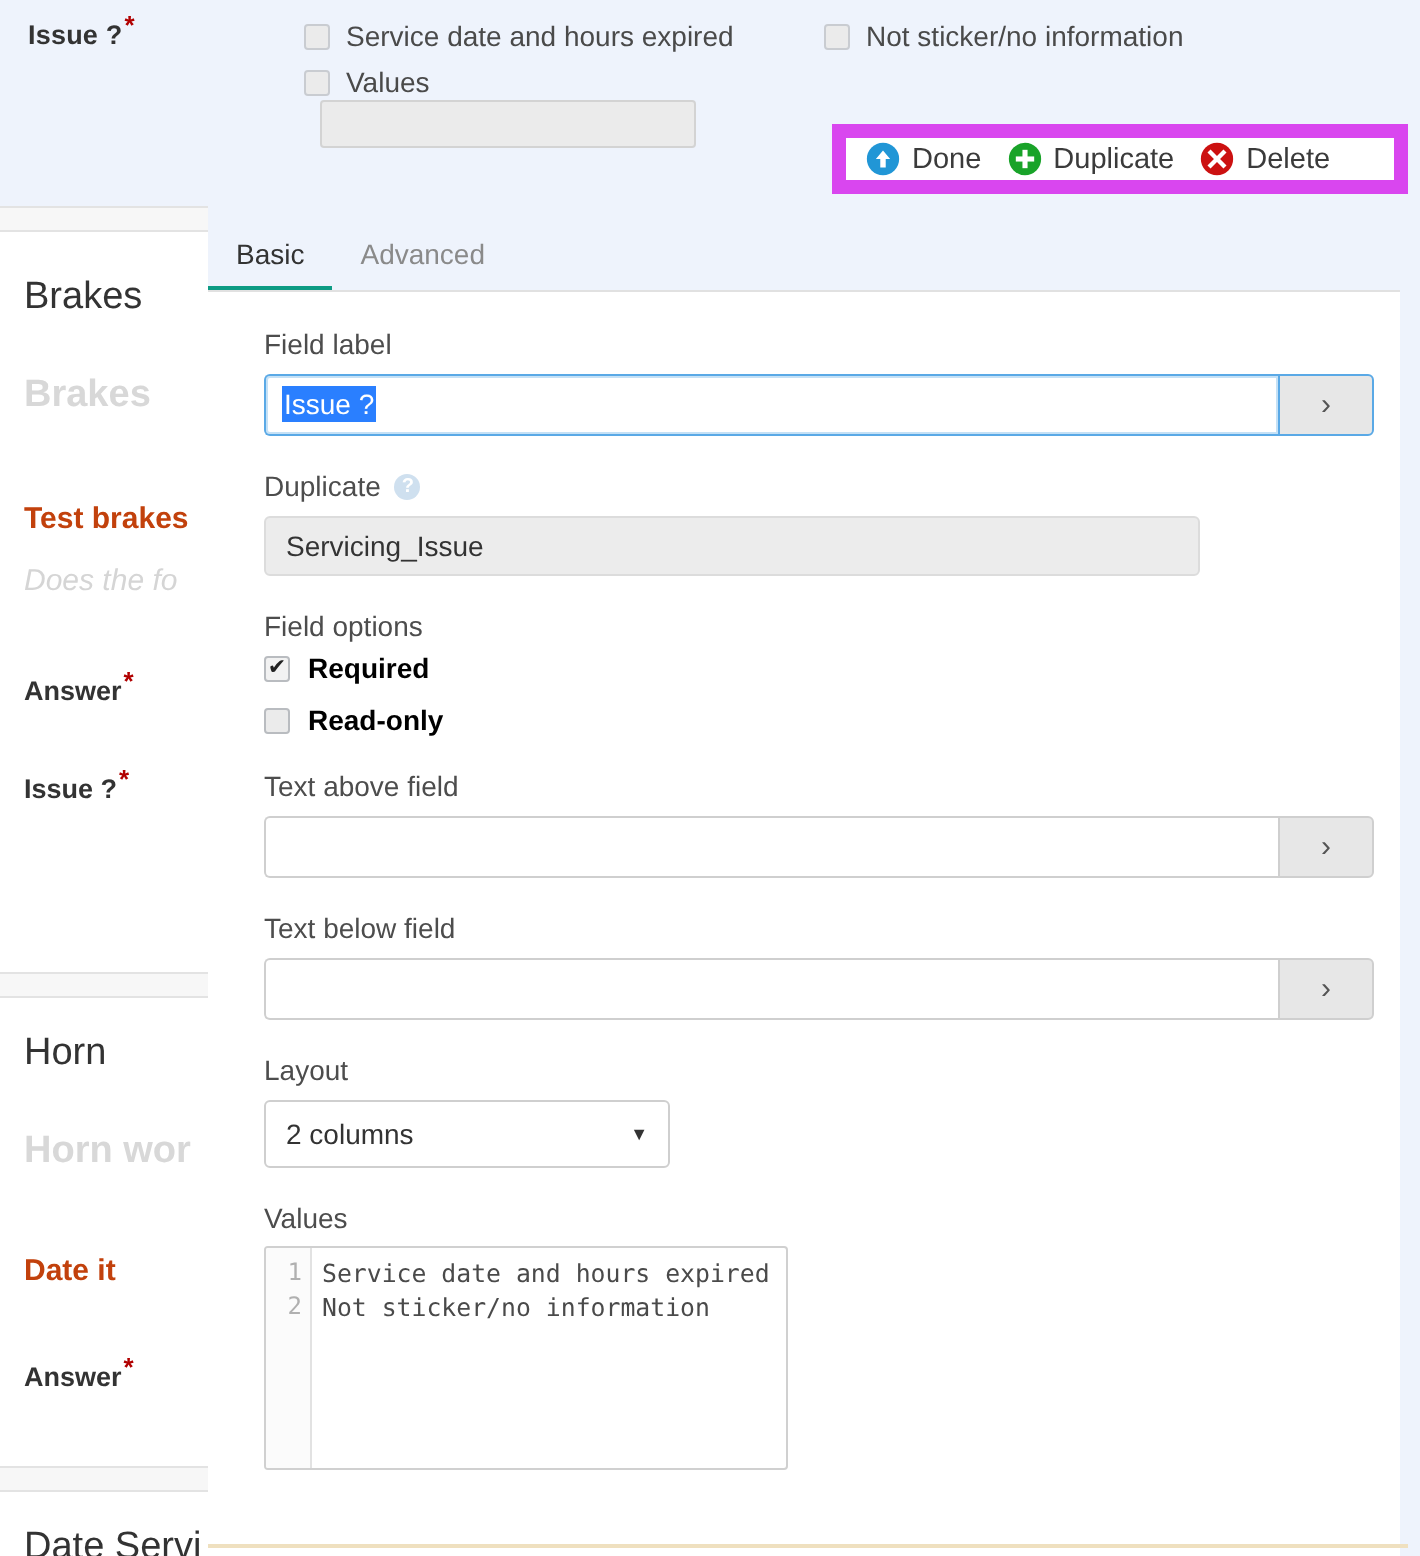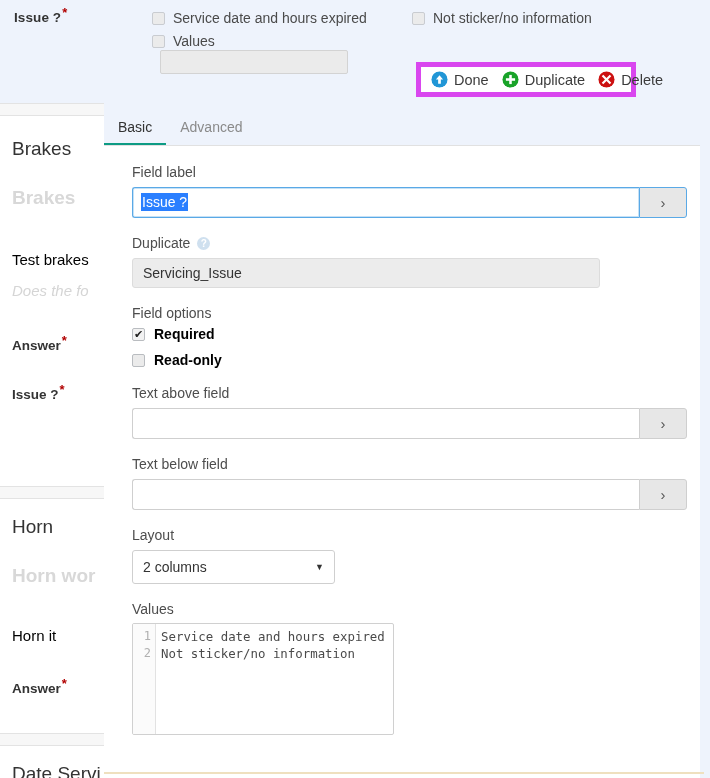--- a/index.html
+++ b/index.html
@@ -75,23 +75,23 @@
     left: 160px; top: 50px;
     width: 188px; height: 24px;
     background: #ebebeb;
     border: 1px solid #d3d3d3;
     border-radius: 2px;
   }
 
   .pv-actions {
     position: absolute;
     left: 416px; top: 62px;
-    width: 220px; height: 35px;
+    width: 288px; height: 35px;
     background: #ffffff;
-    border: 5px solid #d946ef;
+    border: 7px solid #d946ef;
     display: flex;
     align-items: center;
     padding: 0 10px;
     gap: 13px;
   }
   .act { display: flex; align-items: center; gap: 6px; cursor: default; }
   .act-label { font-size: 14.5px; color: #3b3b3b; }
   .ic { width: 17px; height: 17px; border-radius: 50%; display: block; flex: none; }
 
   
@@ -107,21 +107,21 @@
     position: absolute; left: 0; width: 104px;
     height: 1px; background: #e3e3e3;
   }
   .sb-band {
     position: absolute; left: 0; width: 104px;
     background: #f7f7f7;
   }
   .sb-item { position: absolute; left: 12px; white-space: nowrap; }
   .sb-title   { font-size: 19px;   color: #333;    font-weight: normal; }
   .sb-sub     { font-size: 19px;   color: #d8d8d8; font-weight: bold; }
-  .sb-muted   { font-size: 15px;   color: #000000; }
+  .sb-muted   { font-size: 15px;   color: #c2410c; font-weight: bold; }
   .sb-italic  { font-size: 15px;   color: #d5d5d5; font-style: italic; }
   .sb-strong  { font-size: 13.5px; color: #333;    font-weight: bold; }
 
   
   .editor {
     position: absolute;
     left: 104px; top: 103px;
     width: 606px;
     height: 675px;
     background: #eef3fc;
@@ -408,21 +408,21 @@
     <div class="sb-item sb-strong" style="top:284px;">
       <span>Issue ?</span><span class="req-star">*</span>
     </div>
 
     <div class="sb-sep" style="top:383px;"></div>
     <div class="sb-band" style="top:384px;height:11px;"></div>
     <div class="sb-sep" style="top:395px;"></div>
 
     <div class="sb-item sb-title" style="top:413px;">Horn</div>
     <div class="sb-item sb-sub" style="top:462px;">Horn wor</div>
-    <div class="sb-item sb-muted" style="top:524px;">Horn it</div>
+    <div class="sb-item sb-muted" style="top:524px;">Date it</div>
 
     <div class="sb-item sb-strong" style="top:578px;">
       <span>Answer</span><span class="req-star">*</span>
     </div>
 
     <div class="sb-sep" style="top:630px;"></div>
     <div class="sb-band" style="top:631px;height:11px;"></div>
     <div class="sb-sep" style="top:642px;"></div>
 
     <div class="sb-item sb-title" style="top:660px;">Date Servi</div>

